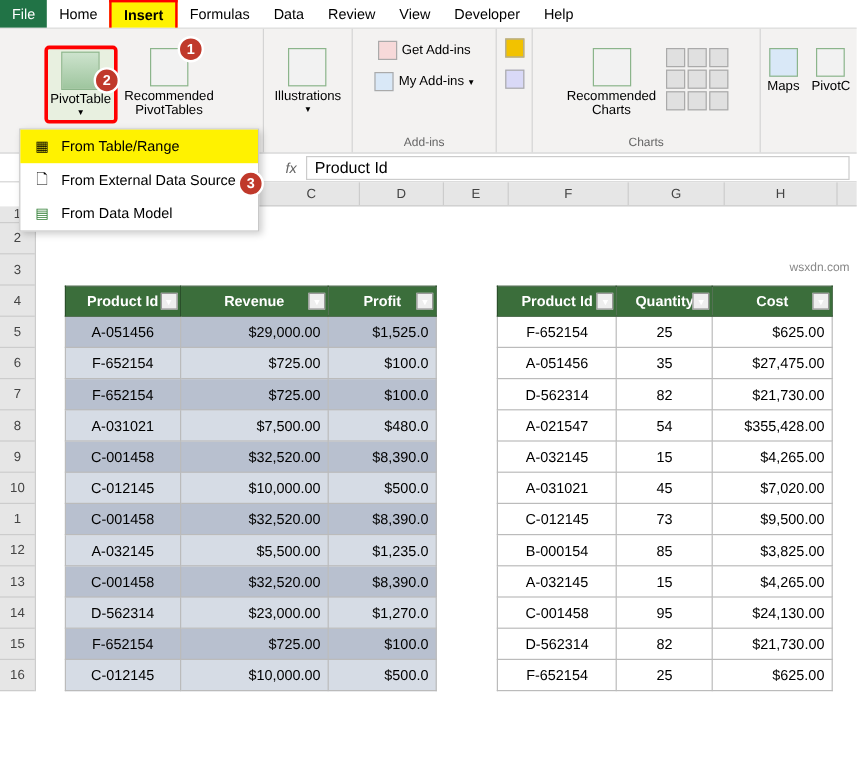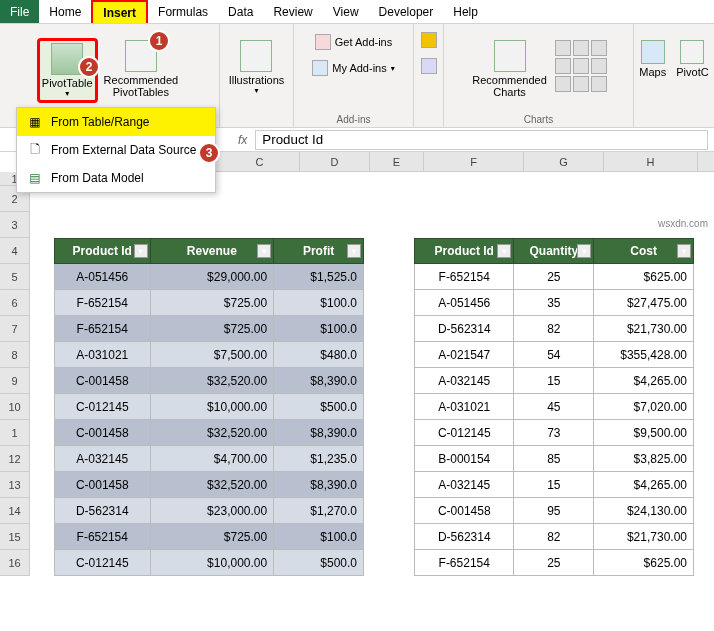--- a/index.html
+++ b/index.html
@@ -263,21 +263,21 @@
             <td>$10,000.00</td>
             <td>$500.0</td>
           </tr>
           <tr>
             <td>C-001458</td>
             <td>$32,520.00</td>
             <td>$8,390.0</td>
           </tr>
           <tr>
             <td>A-032145</td>
-            <td>$4,700.00</td>
+            <td>$5,500.00</td>
             <td>$1,235.0</td>
           </tr>
           <tr>
             <td>C-001458</td>
             <td>$32,520.00</td>
             <td>$8,390.0</td>
           </tr>
           <tr>
             <td>D-562314</td>
             <td>$23,000.00</td>

